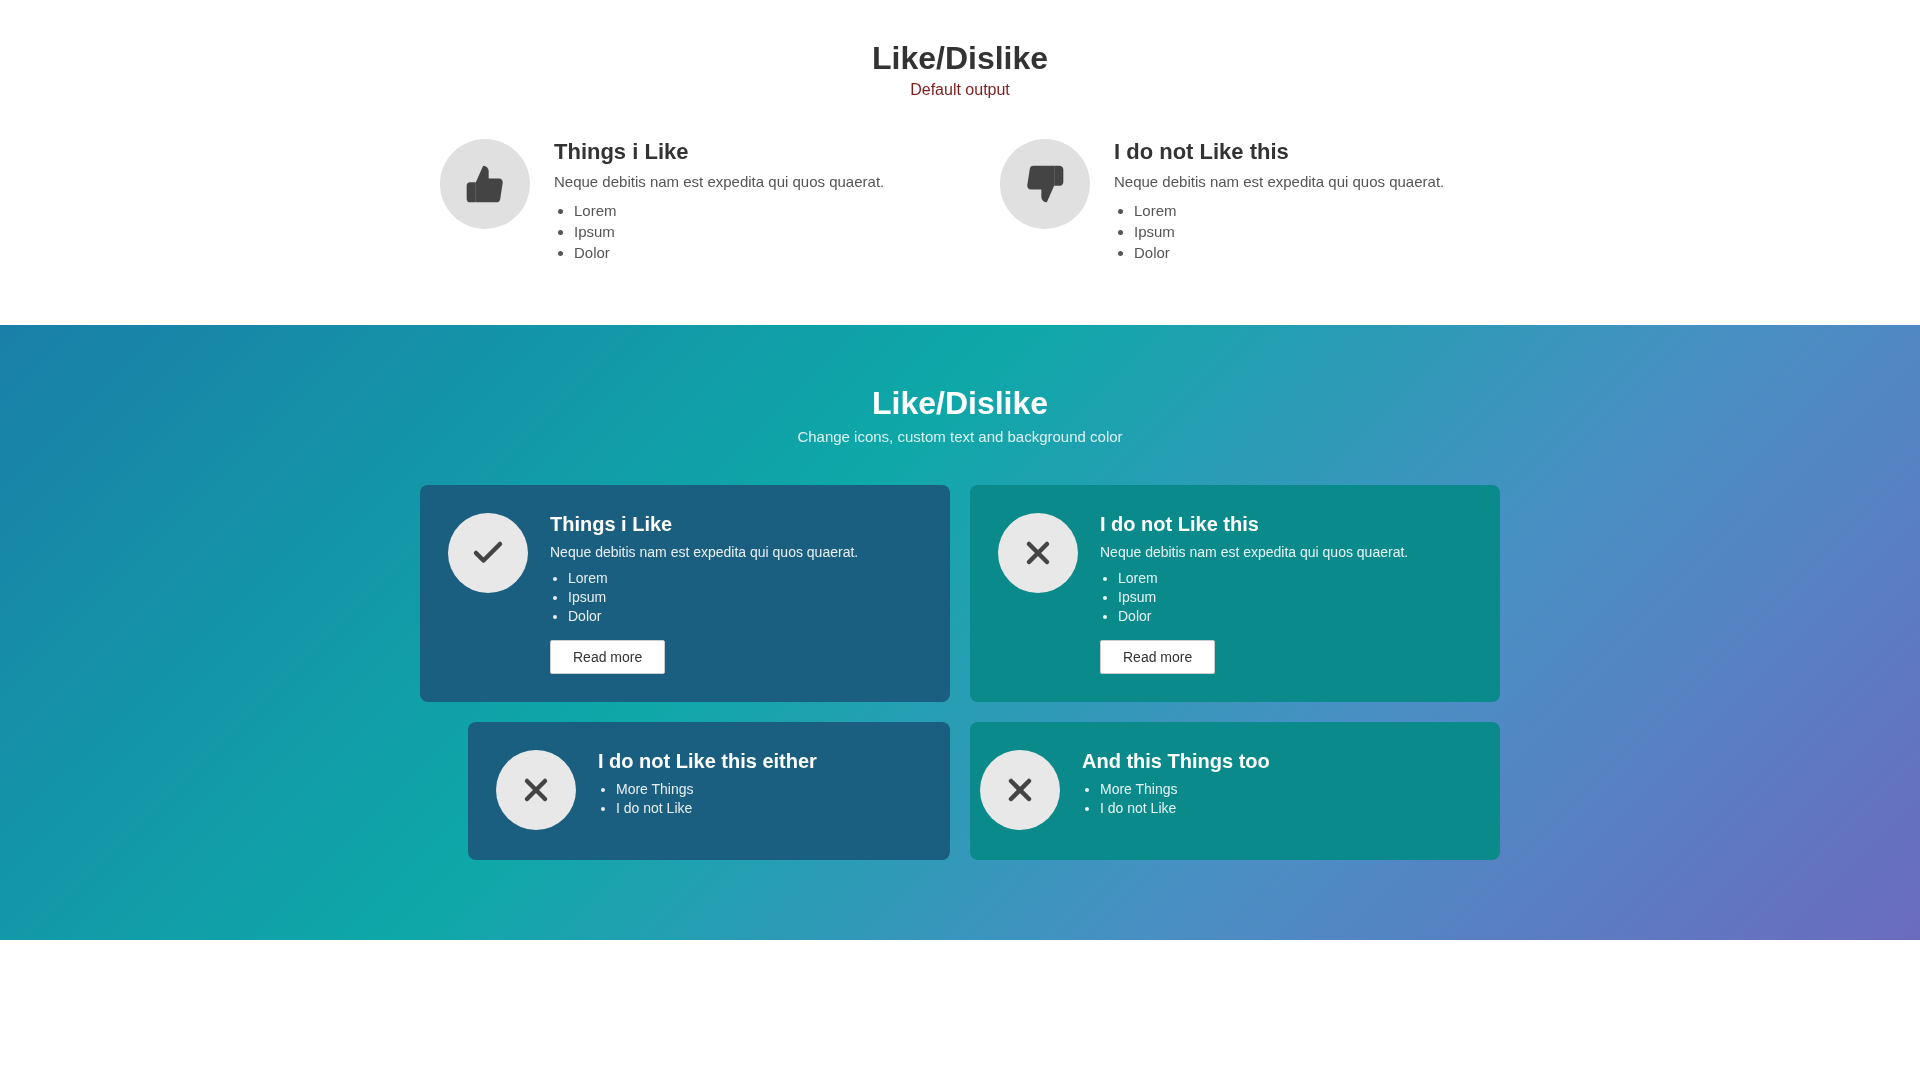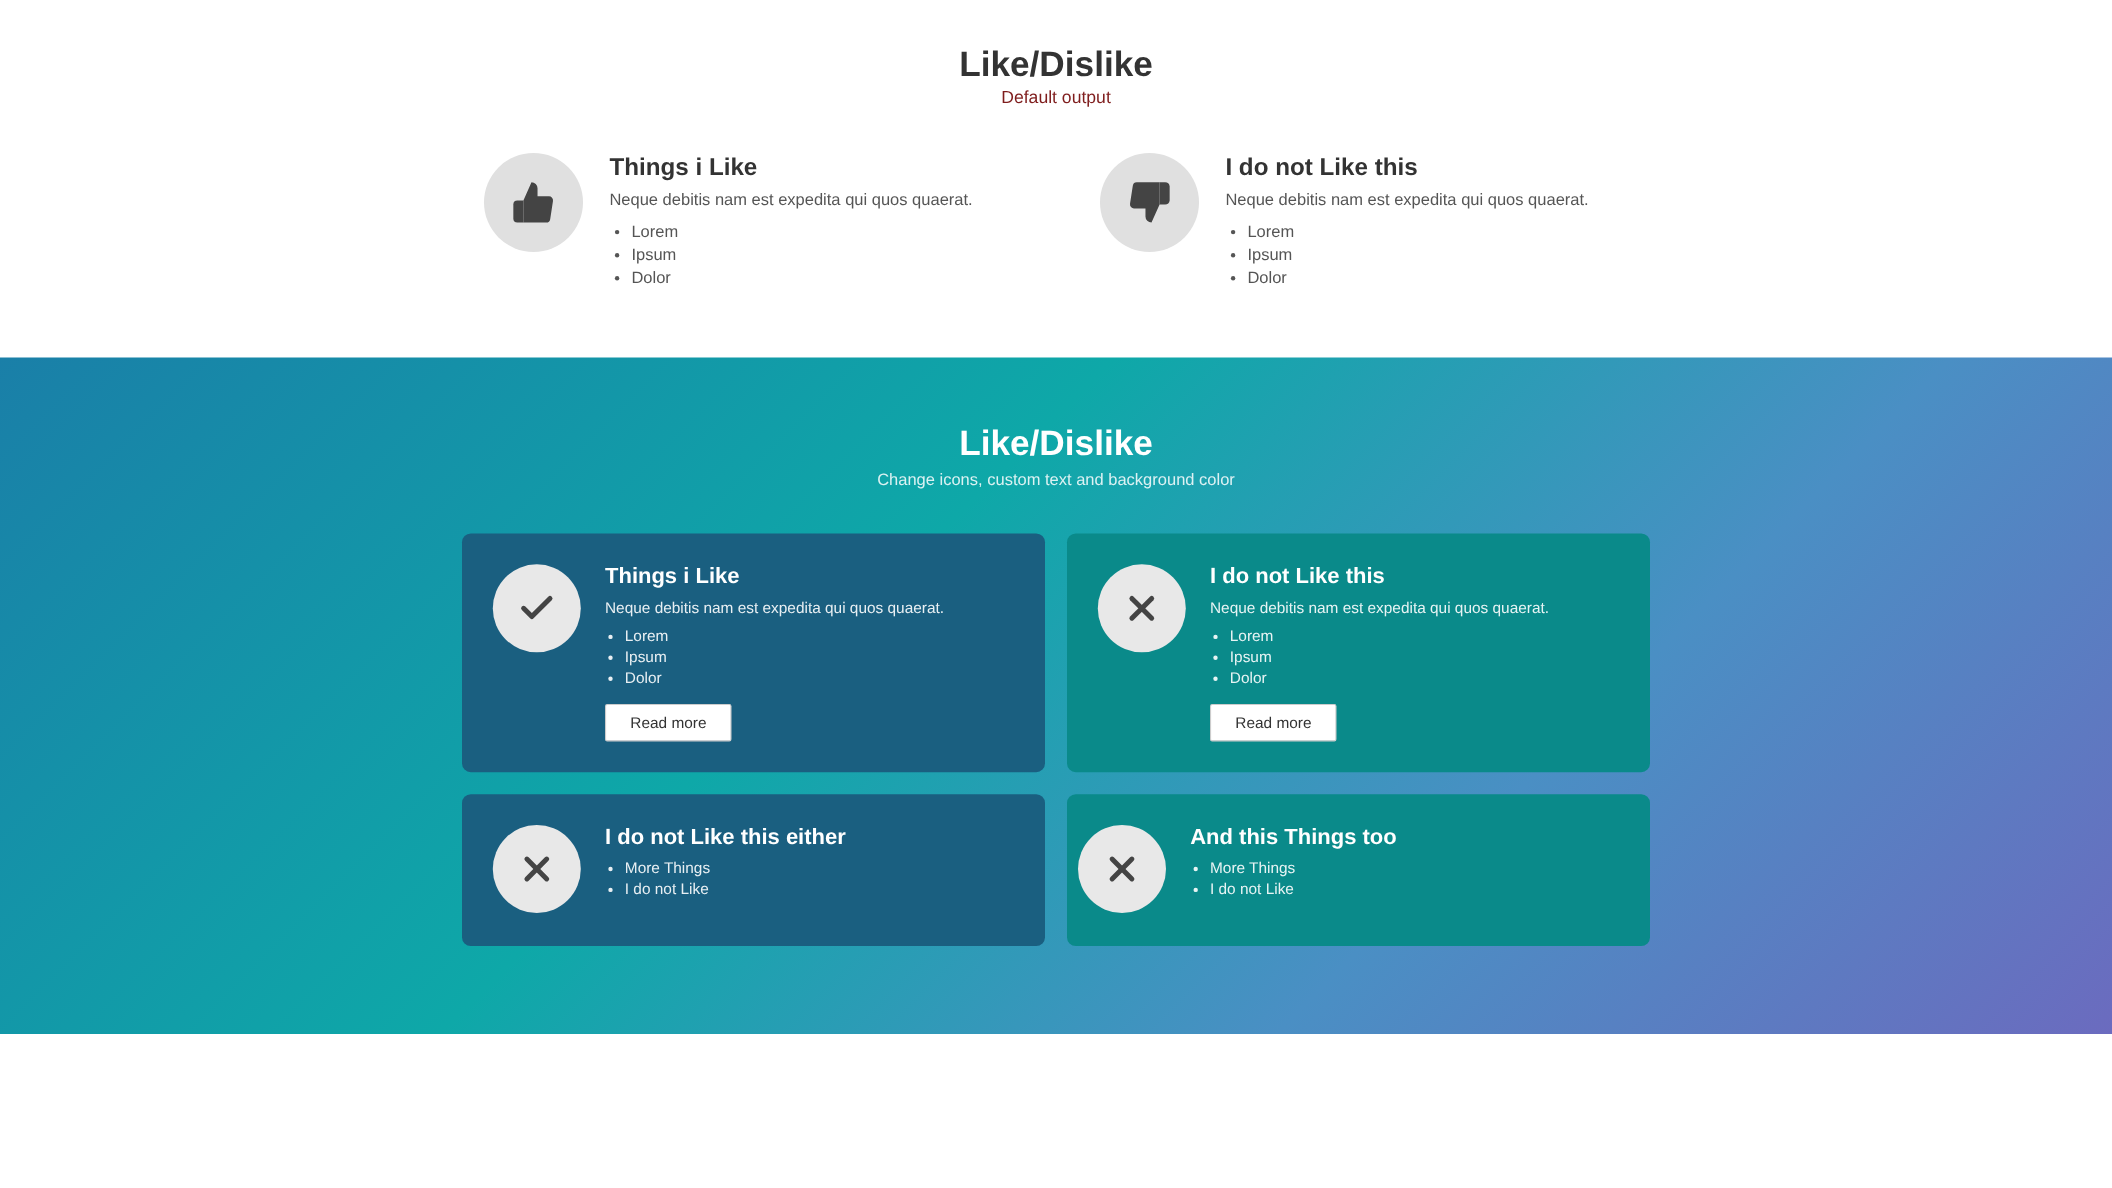--- a/index.html
+++ b/index.html
@@ -109,20 +109,21 @@
       gap: 22px;
     }
     .bottom-card.like-card {
       background: #1a5f80;
     }
     .bottom-card.dislike-card {
       background: #0a8a8a;
     }
     .bottom-card.dislike-card2 {
       background: #1a5f80;
+      margin-left: 48px;
     }
     .bottom-card.dislike-card3 {
       background: #0a8a8a;
       padding-left: 10px;
     }
     .circle-icon {
       width: 80px;
       height: 80px;
       border-radius: 50%;
       background: #e8e8e8;

